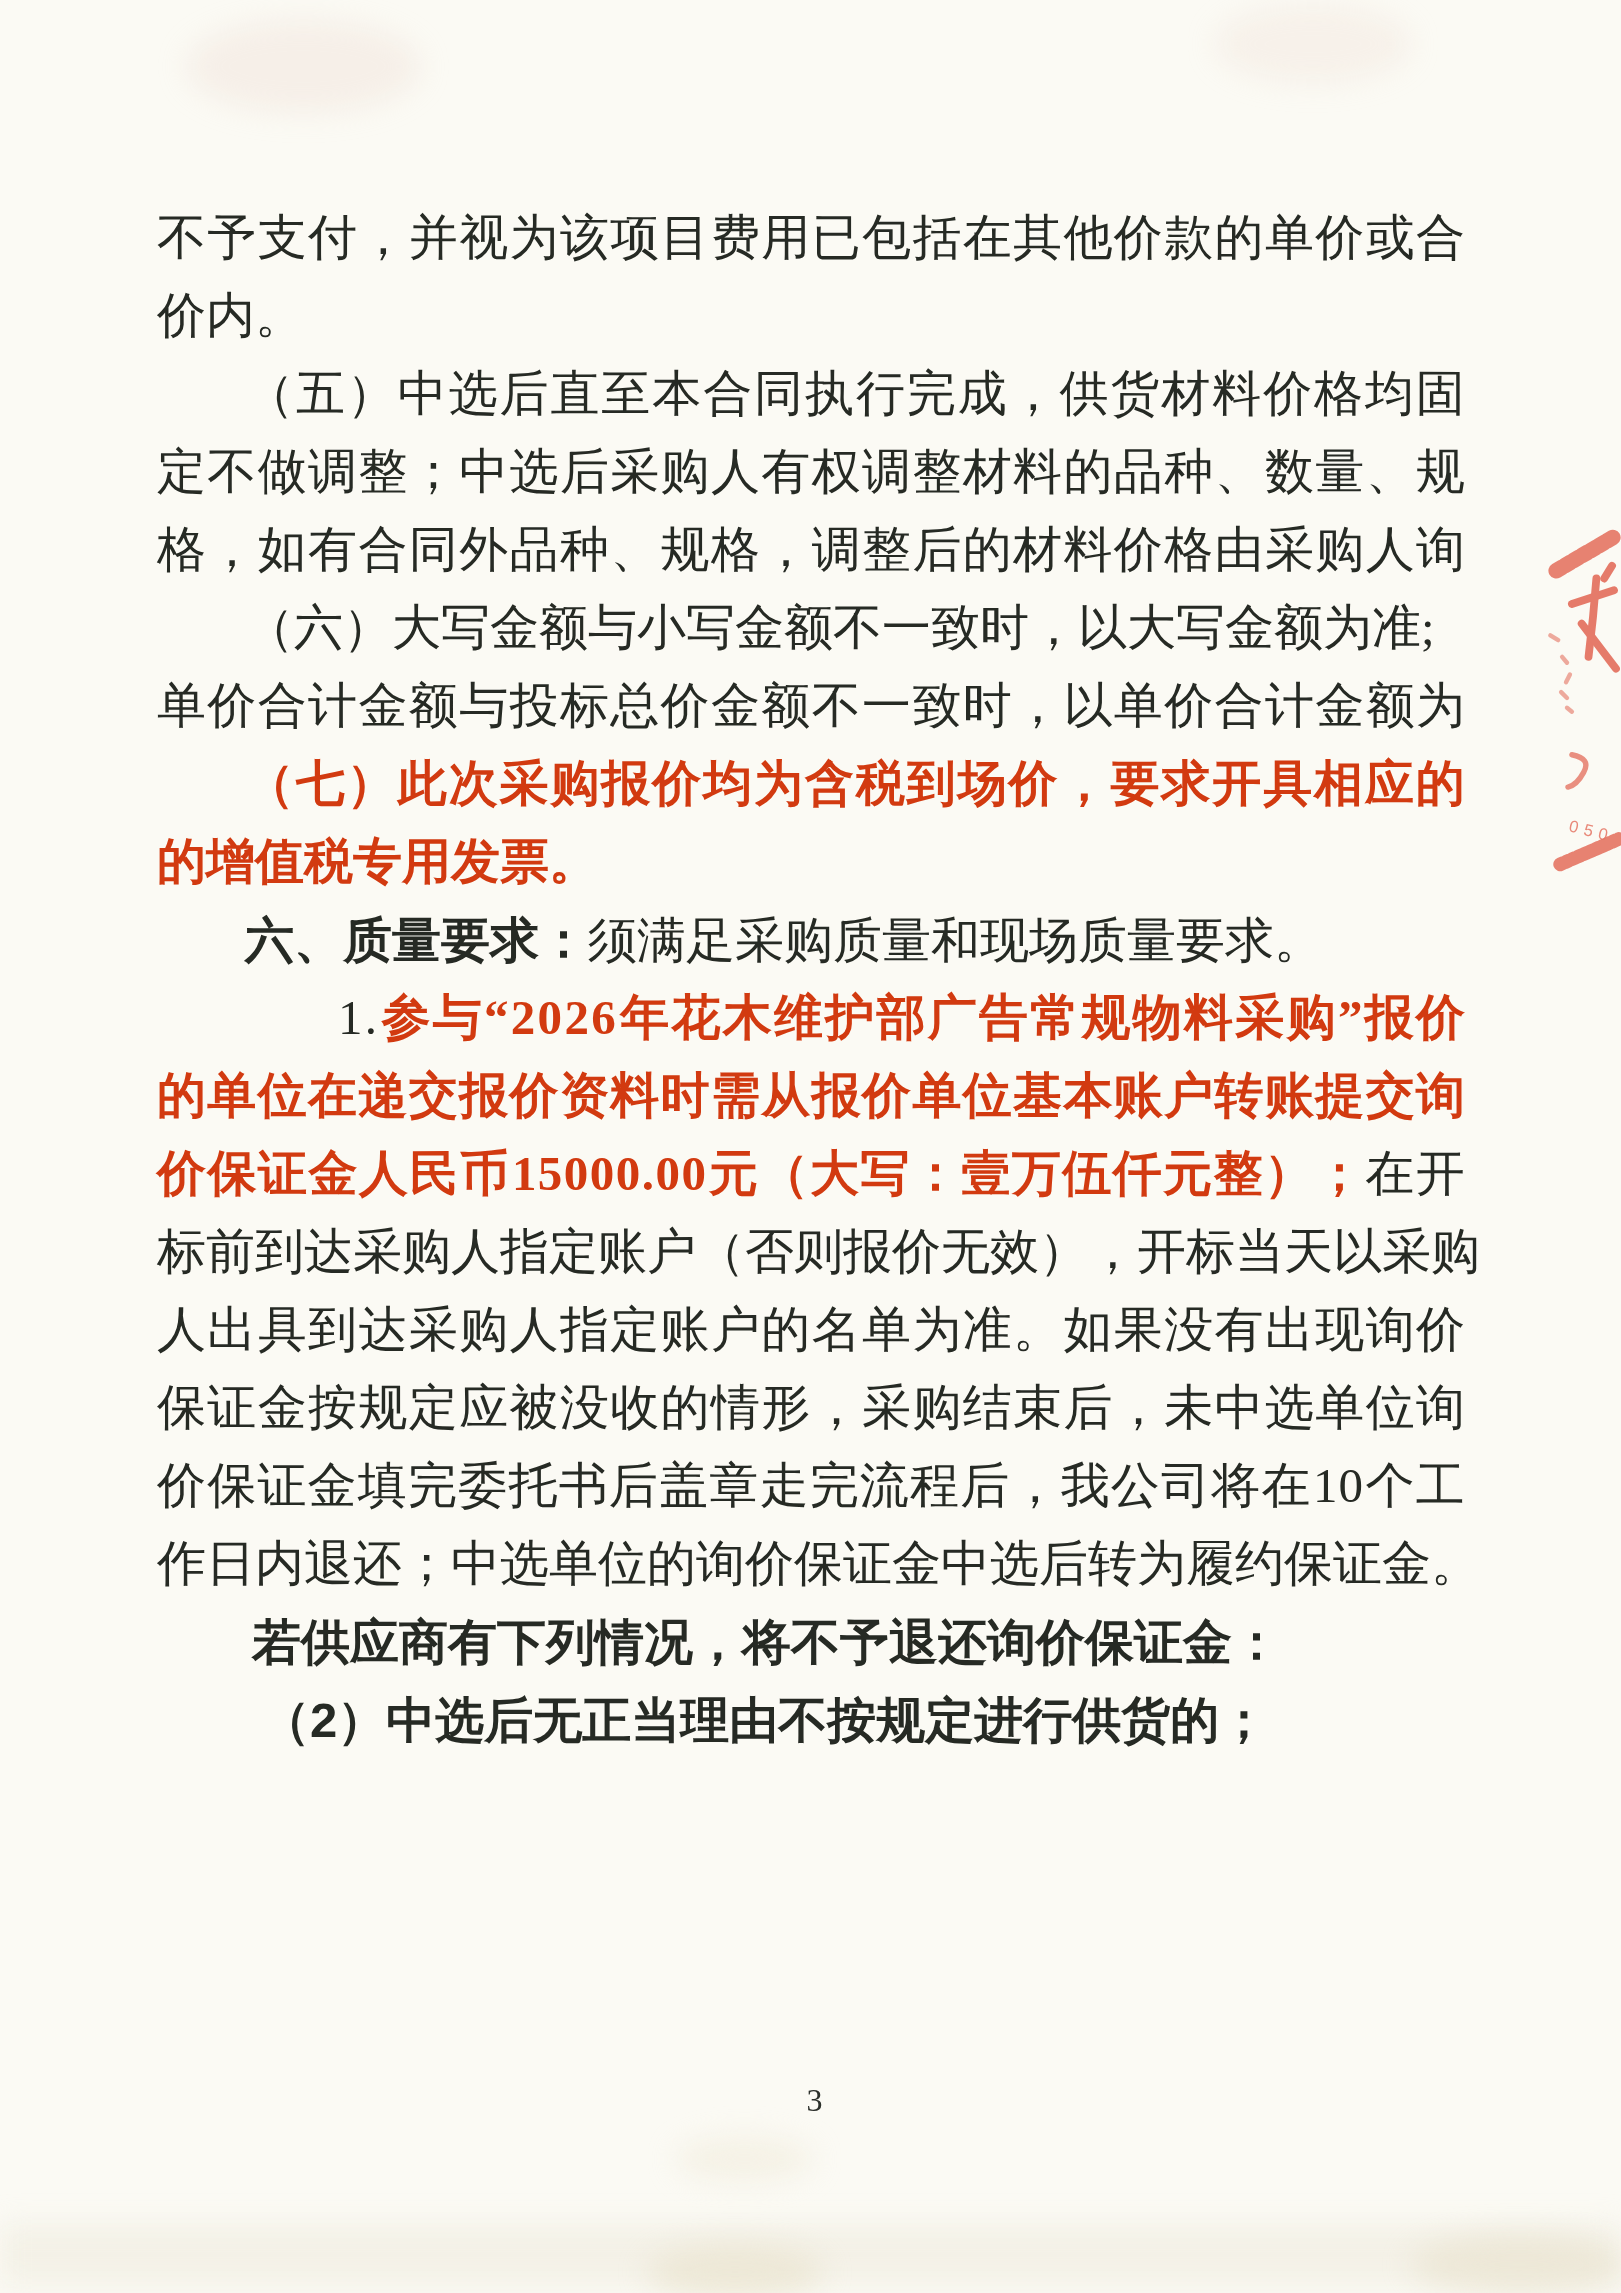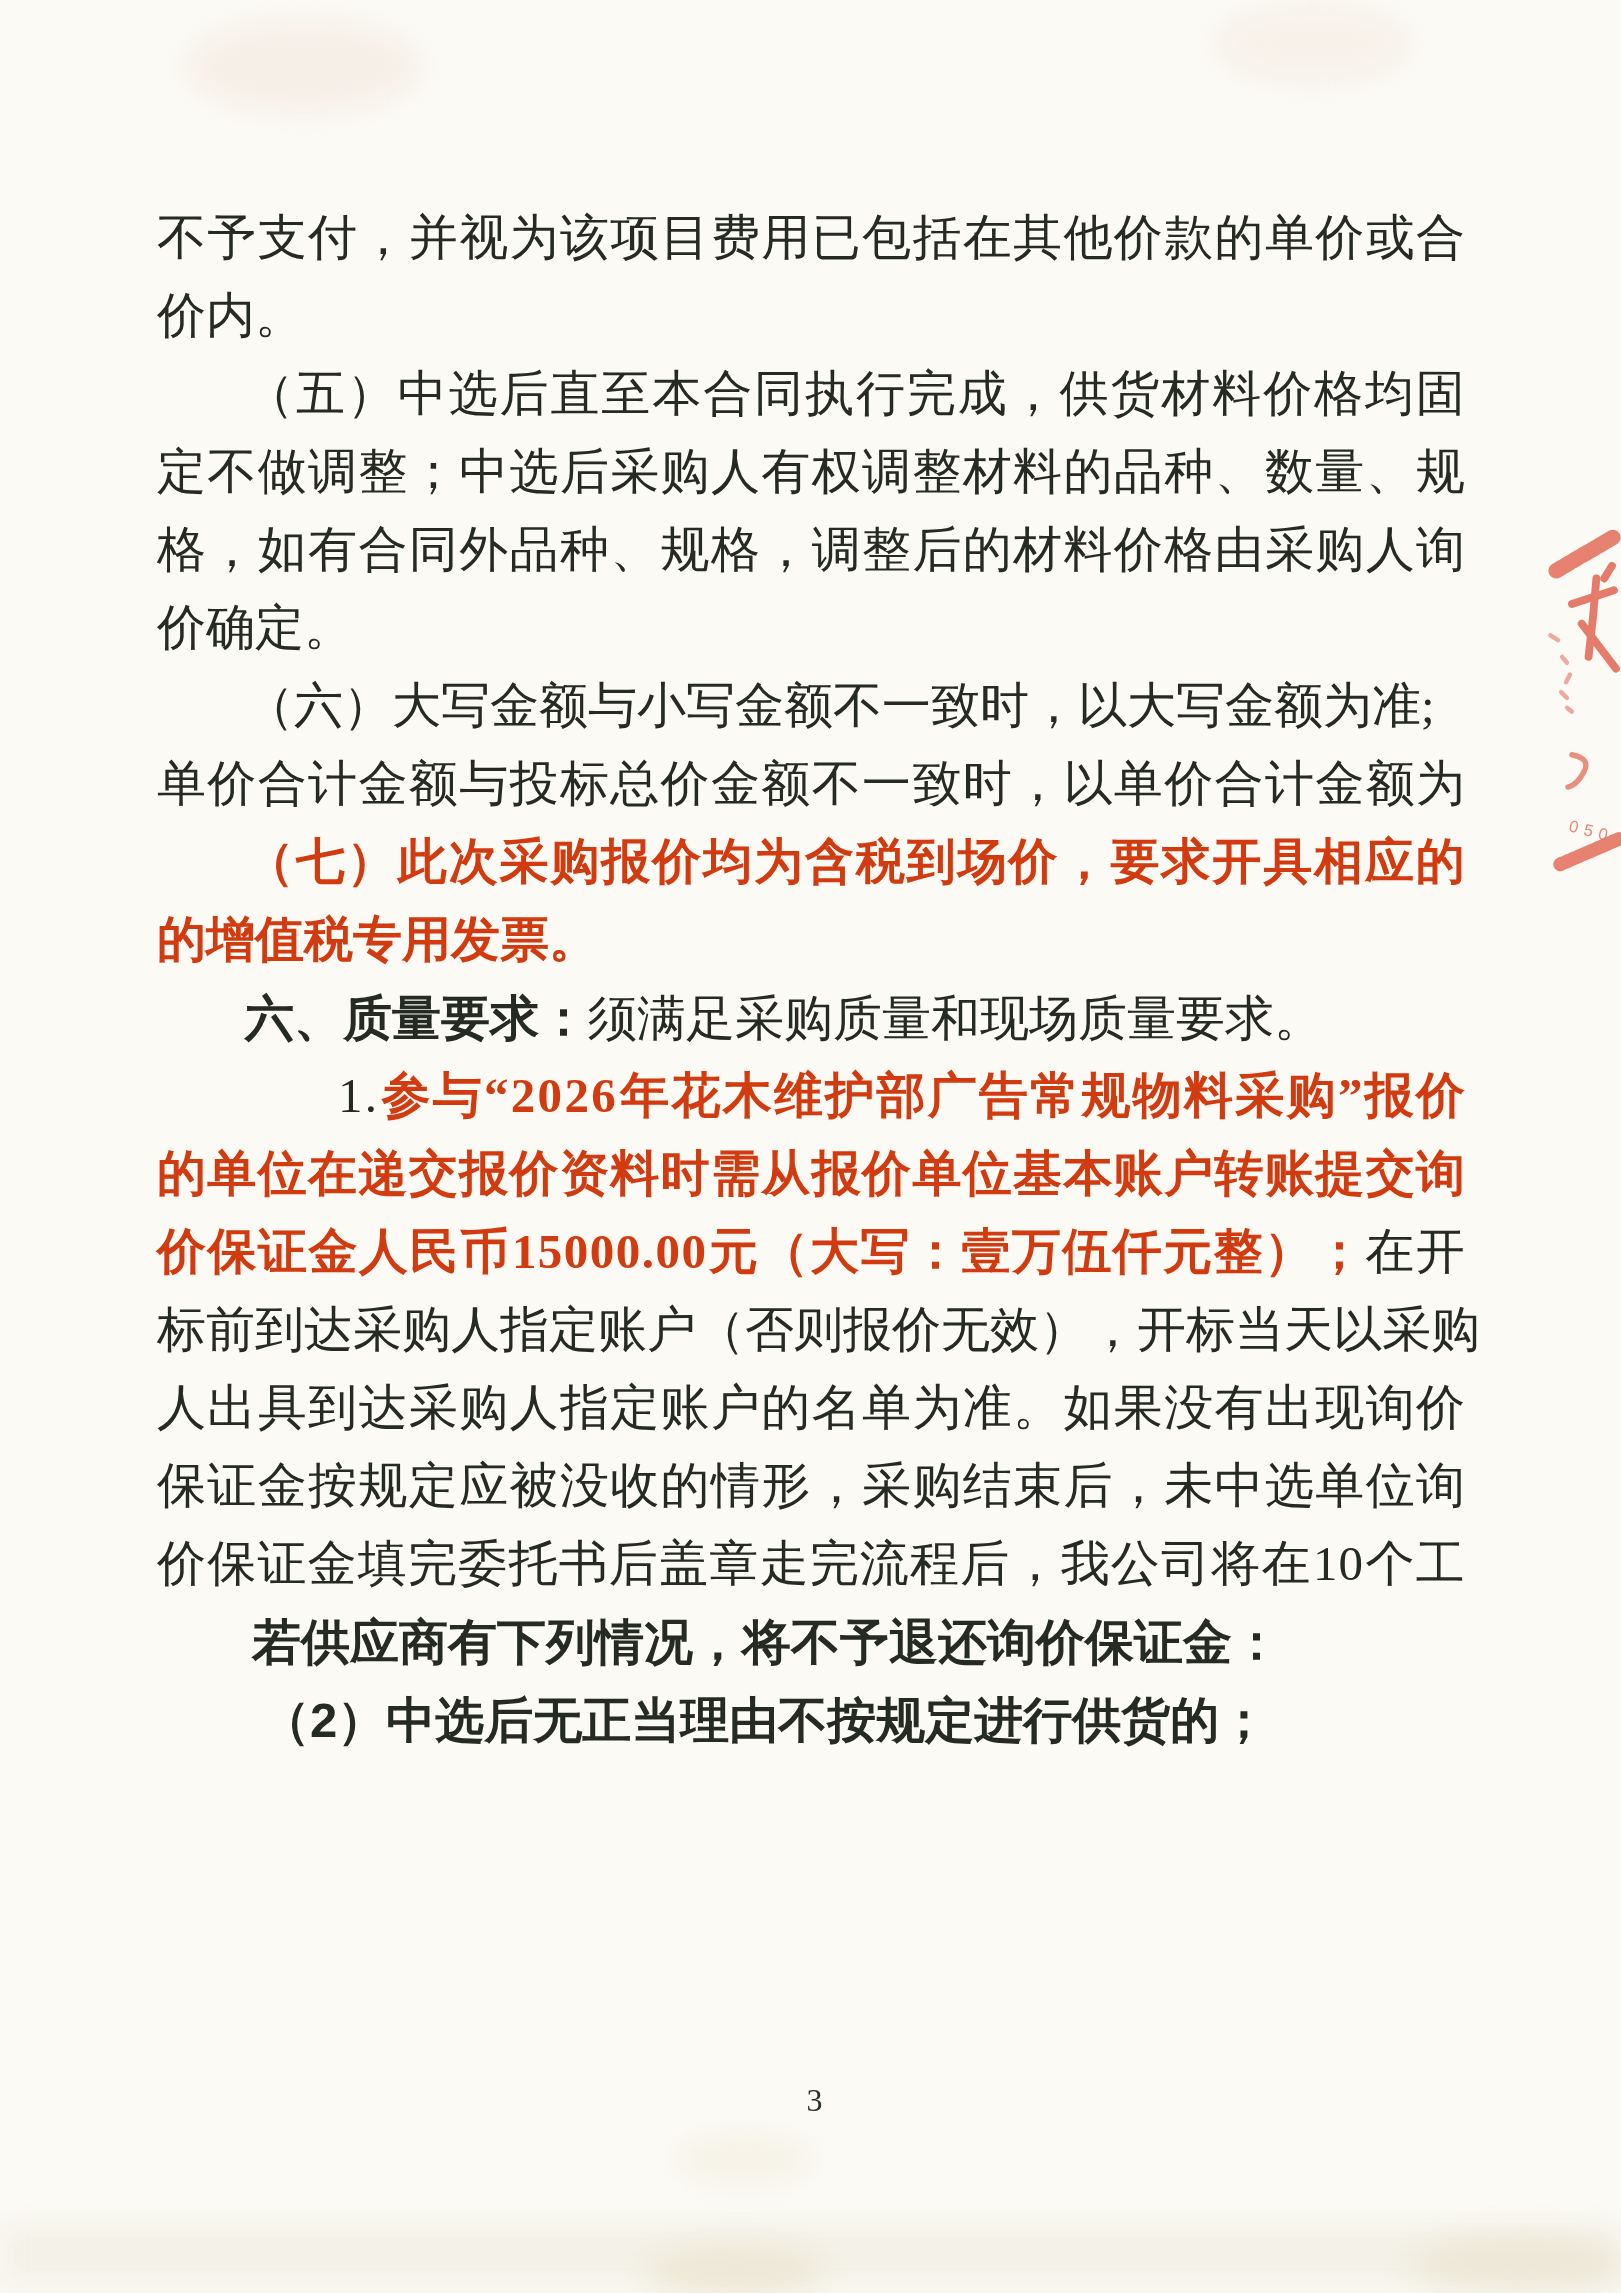--- a/index.html
+++ b/index.html
@@ -182,21 +182,20 @@
         <span class="ch">材</span>
         <span class="ch">料</span>
         <span class="ch">价</span>
         <span class="ch">格</span>
         <span class="ch">由</span>
         <span class="ch">采</span>
         <span class="ch">购</span>
         <span class="ch">人</span>
         <span class="ch">询</span>
       </div>
-      <div class="line"><span class="run">价确定。</span></div>
       <div class="line" style="padding-left: 88px;"><span class="run">（六）大写金额与小写金额不一致时，以大写金额为准;</span></div>
       <div class="line justify">
         <span class="ch">单</span>
         <span class="ch">价</span>
         <span class="ch">合</span>
         <span class="ch">计</span>
         <span class="ch">金</span>
         <span class="ch">额</span>
         <span class="ch">与</span>
         <span class="ch">投</span>
@@ -448,20 +447,21 @@
         <span class="ch">司</span>
         <span class="ch">将</span>
         <span class="ch">在</span>
         <span class="ch"> </span>
         <span class="ch">1</span>
         <span class="ch">0</span>
         <span class="ch"> </span>
         <span class="ch">个</span>
         <span class="ch">工</span>
       </div>
+      <div class="line"><span class="run">作日内退还；中选单位的询价保证金中选后转为履约保证金。</span></div>
       <div class="line" style="padding-left: 95px;"><span class="run bold sans">若供应商有下列情况，将不予退还询价保证金：</span></div>
       <div class="line" style="padding-left: 104px;"><span class="run bold sans">（2）中选后无正当理由不按规定进行供货的；</span></div>
     </div>
 
   <svg class="stamp" viewBox="0 0 110 380" xmlns="http://www.w3.org/2000/svg">
     <g stroke="#e05844" fill="none" stroke-linecap="round">
       <path d="M44,62 L102,28" stroke-width="16" stroke-dasharray="7 3" opacity="0.9"></path>
       <g stroke-width="8" opacity="0.95">
         <path d="M60,96 L103,82"></path>
         <path d="M85,70 Q82,110 77,150"></path>

